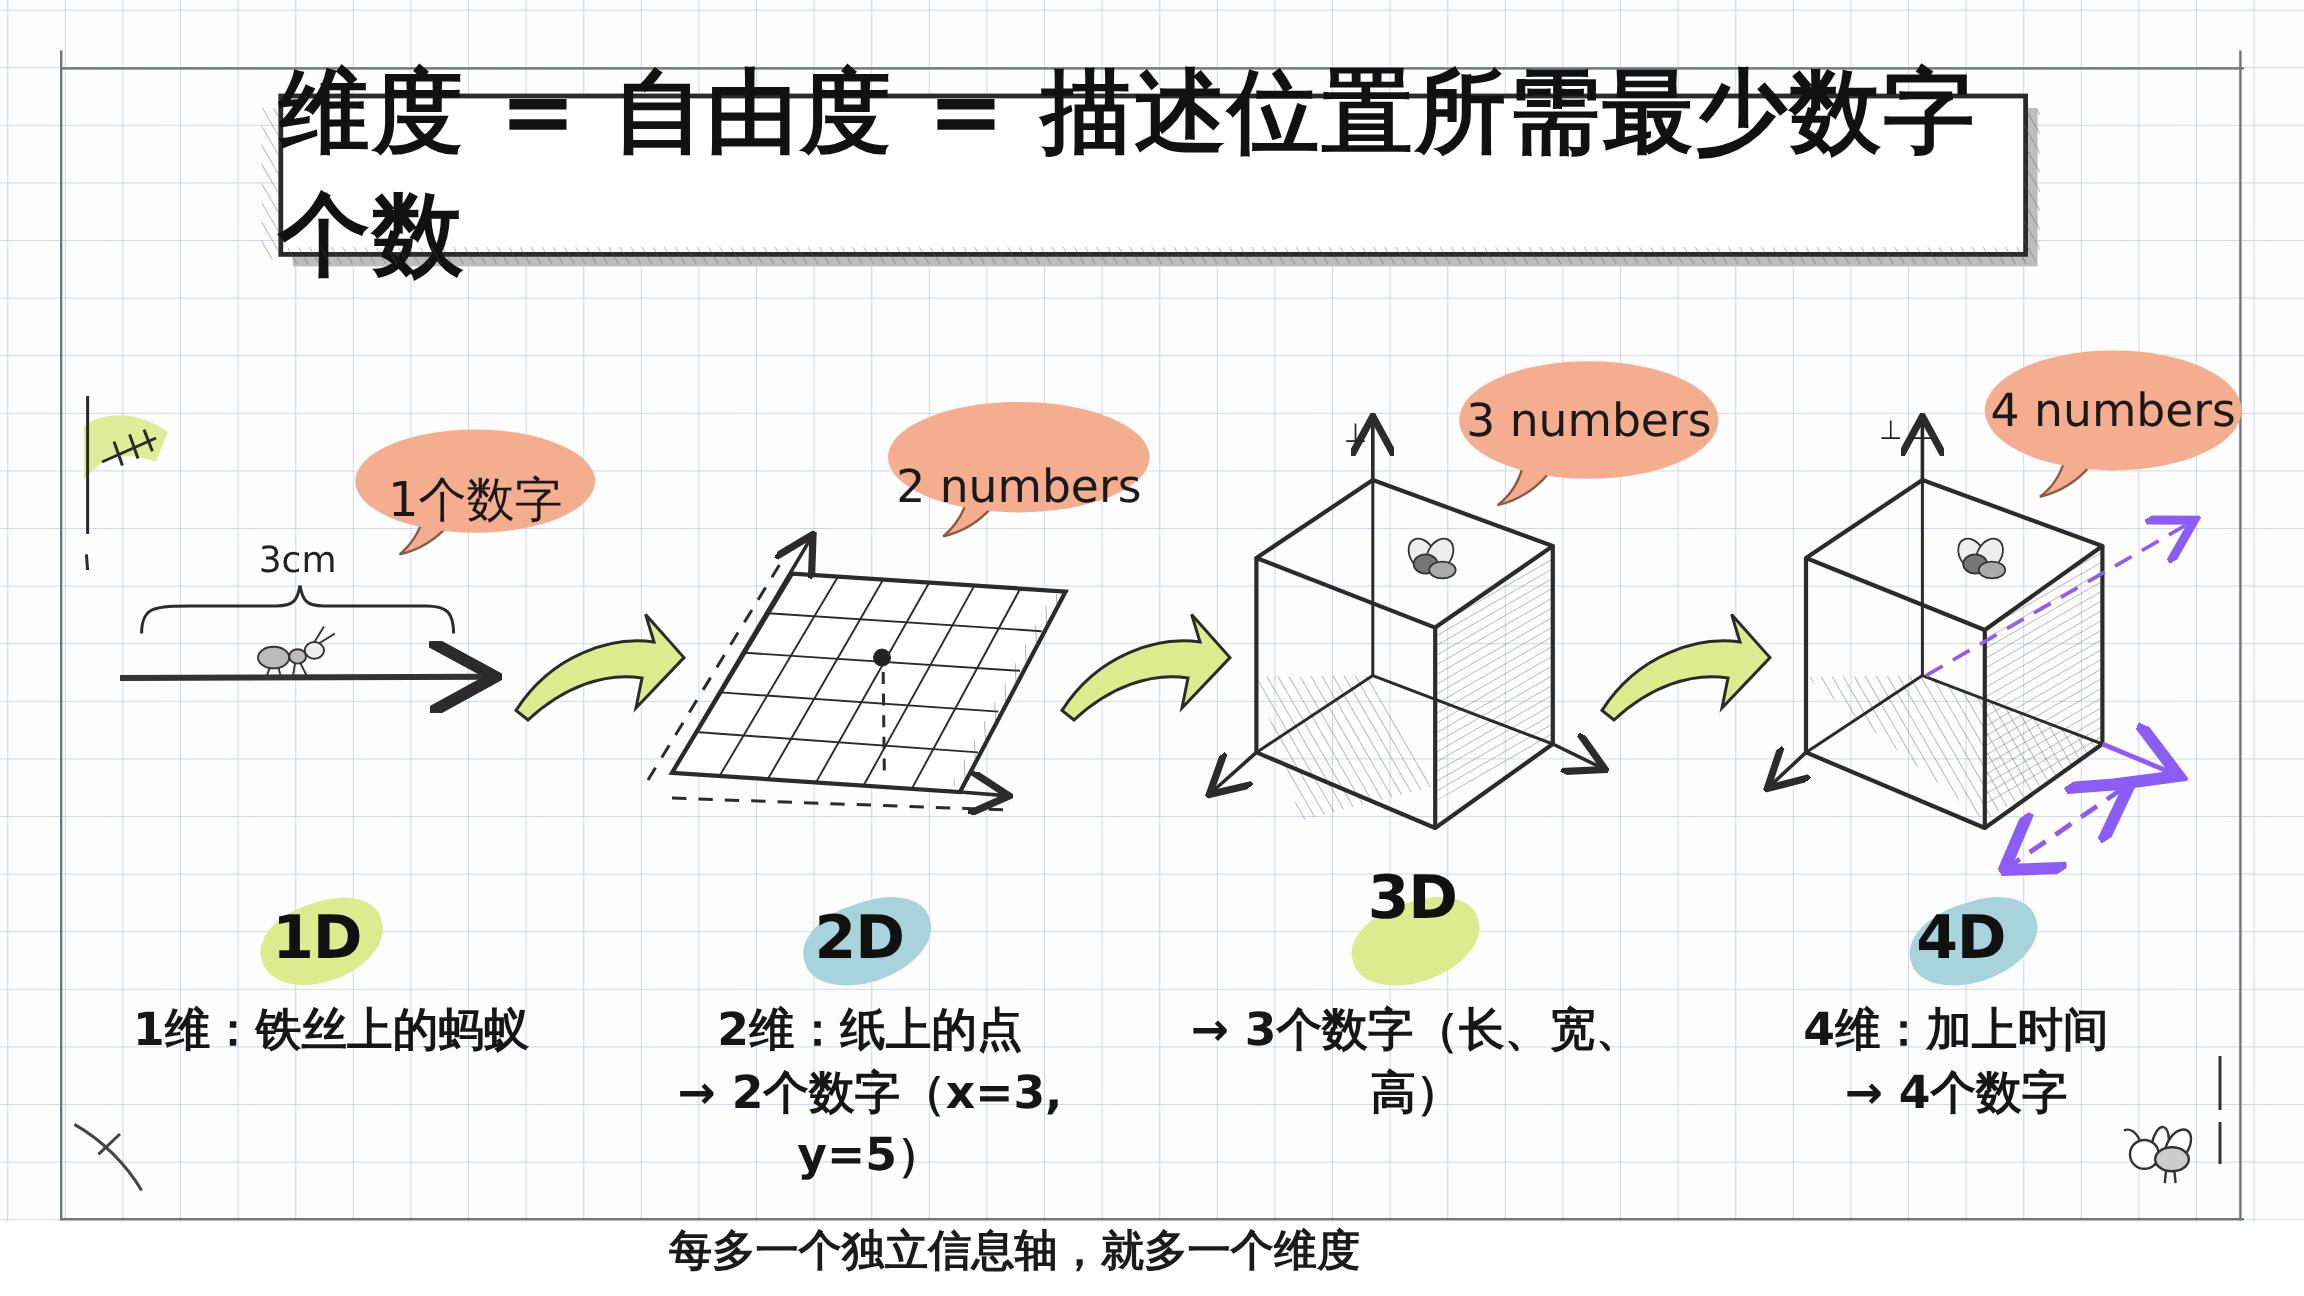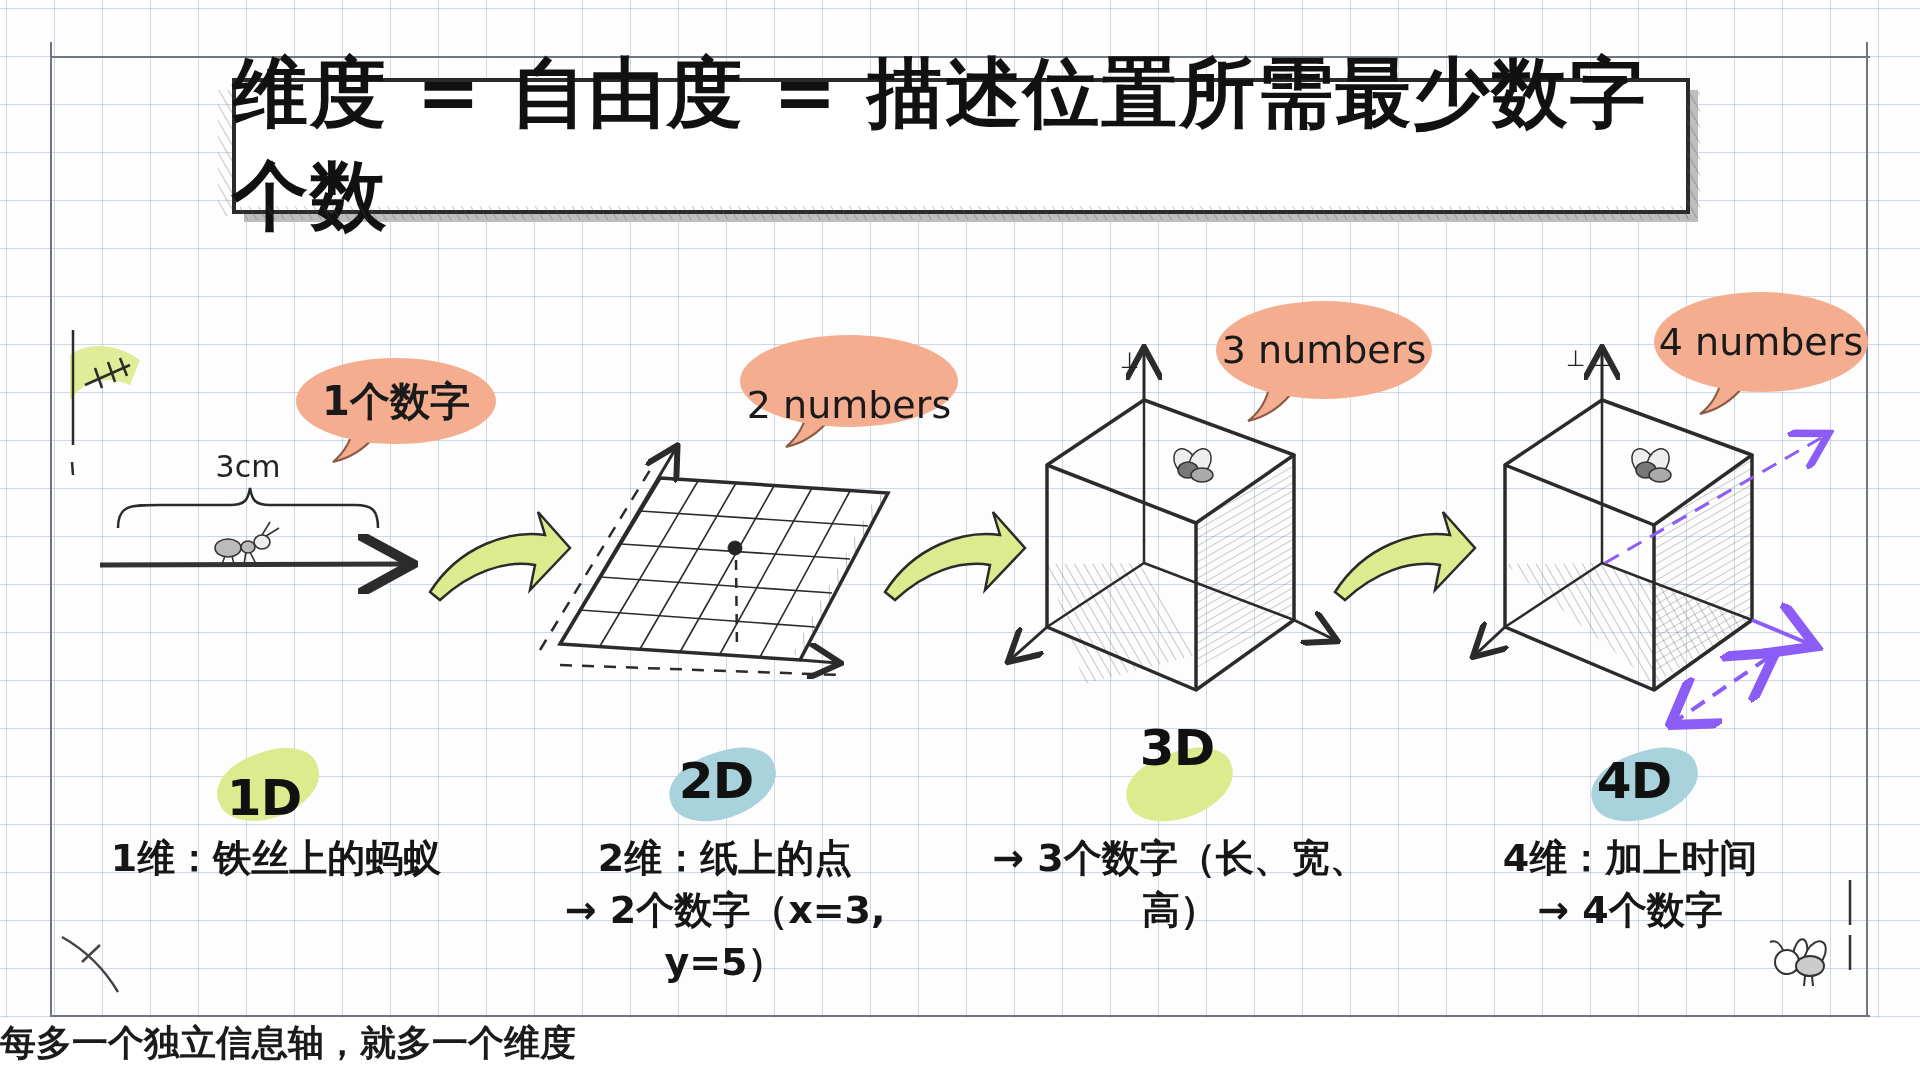--- a/index.html
+++ b/index.html
@@ -46,21 +46,21 @@
     font-size:50px; font-weight:bold; color:#111; letter-spacing:-1px;
   }
   .blob { position:absolute; border-radius:50% 45% 55% 50%; transform:rotate(-18deg); }
 
   .cap {
     position:absolute; width:420px; text-align:center;
     font-size:38px; font-weight:bold; color:#161616; line-height:52px;
   }
   .footer {
     position:absolute; left:0; top:1018px; width:1691px; height:50px;
-    font-size:36px; font-weight:bold; color:#1b1b1b; line-height:50px;
+    text-align:center; font-size:36px; font-weight:bold; color:#1b1b1b; line-height:50px;
   }
   .hand { font-family:"DejaVu Sans", sans-serif; }
 </style>
 </head>
 <body>
 
 <div class="paper"></div>
 
 <div class="frame-line" style="left:50px;top:56px;width:1820px;height:2px;"></div>
 <div class="frame-line" style="left:50px;top:42px;width:2px;height:975px;"></div>
@@ -224,35 +224,35 @@
     <circle cx="1787" cy="962" r="12" fill="#fff"></circle>
     <ellipse cx="1810" cy="966" rx="14" ry="10" fill="#ccc"></ellipse>
     <line x1="1805" y1="976" x2="1804" y2="986"></line>
     <line x1="1812" y1="976" x2="1813" y2="986"></line>
     <path d="M1783,950 C1780,943 1775,940 1770,942"></path>
   </g>
   <line x1="1850" y1="880" x2="1850" y2="925" stroke="#333" stroke-width="2.5"></line>
   <line x1="1850" y1="935" x2="1850" y2="970" stroke="#333" stroke-width="2.5"></line>
 </svg>
 
-<div class="bubble" style="left:296px;top:358px;width:200px;height:86px;font-size:40px;font-weight:bold;">
+<div class="bubble" style="left:296px;top:358px;width:200px;height:86px;font-size:40px;font-weight:normal;align-items:flex-end;">
   <span>1个数字</span>
 </div>
 <div class="bubble" style="left:740px;top:335px;width:218px;height:92px;font-size:38px;align-items:flex-end;">
   <span>2 numbers</span>
 </div>
 <div class="bubble" style="left:1204px;top:301px;width:216px;height:98px;font-size:38px;margin-left:12px;">
   <span>3 numbers</span>
 </div>
 <div class="bubble" style="left:1654px;top:292px;width:214px;height:100px;font-size:38px;">
   <span>4 numbers</span>
 </div>
 
 <div class="blob" style="left:216px;top:752px;width:105px;height:66px;background:#dbeb8e;"></div>
-<div class="dim-label" style="left:164px;top:752px;margin-top:17px;">1D</div>
+<div class="dim-label" style="left:164px;top:752px;">1D</div>
 
 <div class="blob" style="left:668px;top:752px;width:110px;height:66px;background:#a8d3dc;"></div>
 <div class="dim-label" style="left:616px;top:752px;">2D</div>
 
 <div class="blob" style="left:1125px;top:752px;width:110px;height:66px;background:#dbeb8e;"></div>
 <div class="dim-label" style="left:1077px;top:719px;">3D</div>
 
 <div class="blob" style="left:1590px;top:752px;width:110px;height:66px;background:#a8d3dc;"></div>
 <div class="dim-label" style="left:1534px;top:752px;">4D</div>
 

